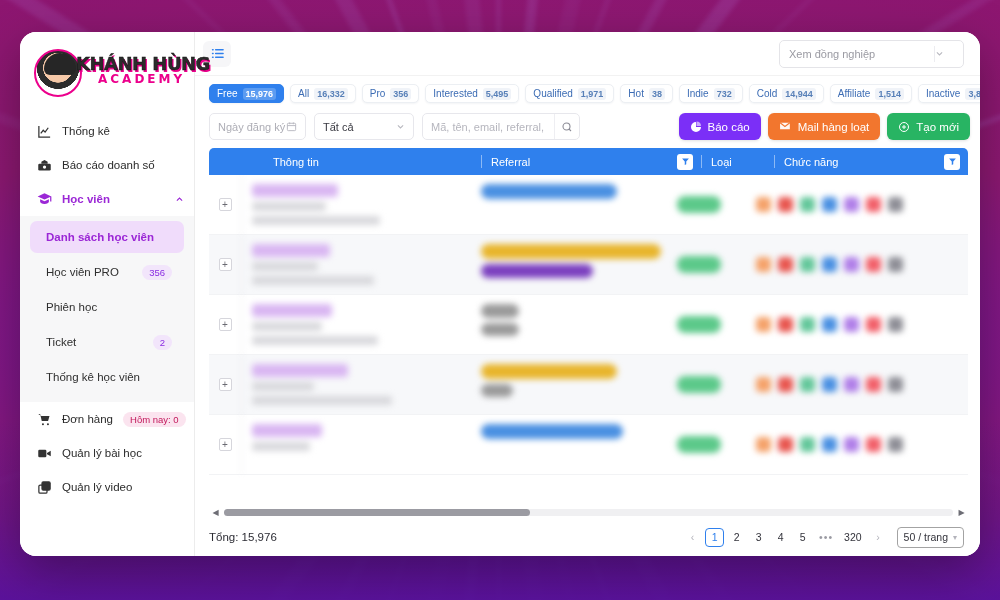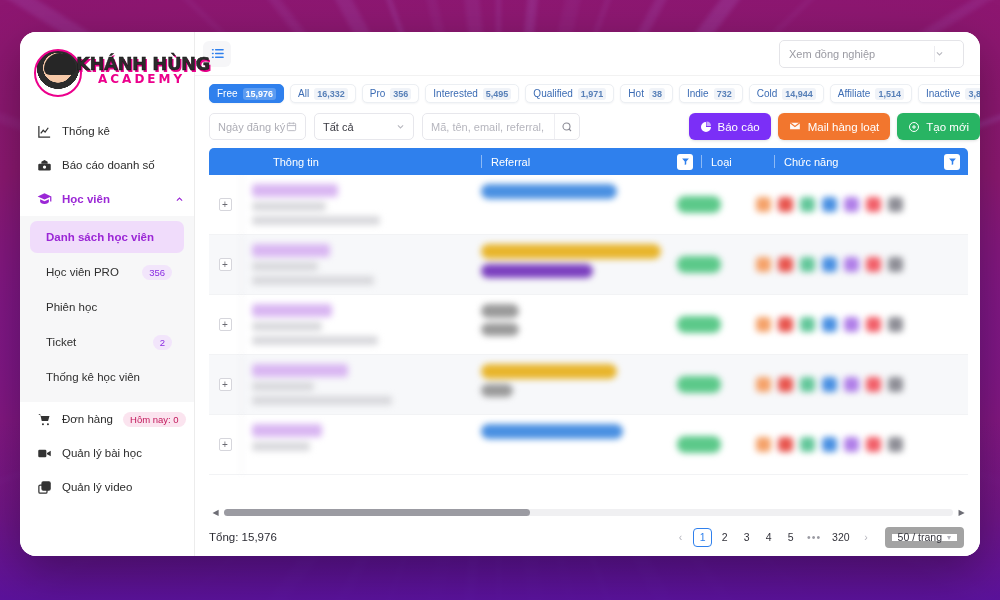--- a/index.html
+++ b/index.html
@@ -124,21 +124,21 @@
   .tab .cnt {
     font-size: 9px; font-weight: 700; color: #5880b8;
     background: #f0f3f8; border-radius: 3px; padding: 1px 3px;
   }
   .tab.active { background: #2f80ed; border-color: #2f80ed; color: #fff; }
   .tab.active .cnt { background: rgba(255,255,255,0.22); color: #fff; }
 
   
   .toolbar {
     display: flex; align-items: center; justify-content: space-between;
-    padding: 4px 0 8px 14px; flex: 0 0 auto; gap: 8px;
+    padding: 4px 10px 8px 14px; flex: 0 0 auto; gap: 8px;
   }
   .tb-left { display: flex; align-items: center; gap: 8px; }
   .fld {
     height: 27px; border: 1px solid #e7e7ec; border-radius: 5px; background: #fff;
     display: flex; align-items: center; font-size: 11px; color: #aeaeb6;
   }
   .fld.date { width: 97px; padding: 0 8px; justify-content: space-between; cursor: pointer; }
   .fld.sel  { width: 100px; padding: 0 8px; justify-content: space-between; color: #3a3a42; cursor: pointer; }
   .fld.search { width: 158px; padding: 0; cursor: text; }
   .fld.search input {
@@ -216,21 +216,21 @@
   .pager { display: flex; align-items: center; gap: 3px; }
   .pg {
     min-width: 19px; height: 19px; padding: 0 4px; border-radius: 4px;
     display: flex; align-items: center; justify-content: center;
     font-size: 10.5px; color: #33333b; cursor: pointer; background: transparent;
   }
   .pg.nav-arrow { color: #b3b3bb; }
   .pg.cur { border: 1px solid #2f80ed; color: #2f80ed; }
   .pg.dots { color: #9a9aa2; cursor: default; letter-spacing: 1px; }
   .perpage {
-    height: 21px; border: 7px solid #a3a3a3; border-radius: 4px;
+    height: 21px; border: 1px solid #a3a3a3; border-radius: 4px;
     display: flex; align-items: center; gap: 5px; padding: 0 6px;
     font-size: 10.5px; color: #33333b; margin-left: 6px; cursor: pointer;
   }
   .perpage .car { font-size: 8px; color: #b3b3bb; }
   svg { display: block; }
 </style>
 </head>
 <body>
 
 <div class="rays" id="rays">

